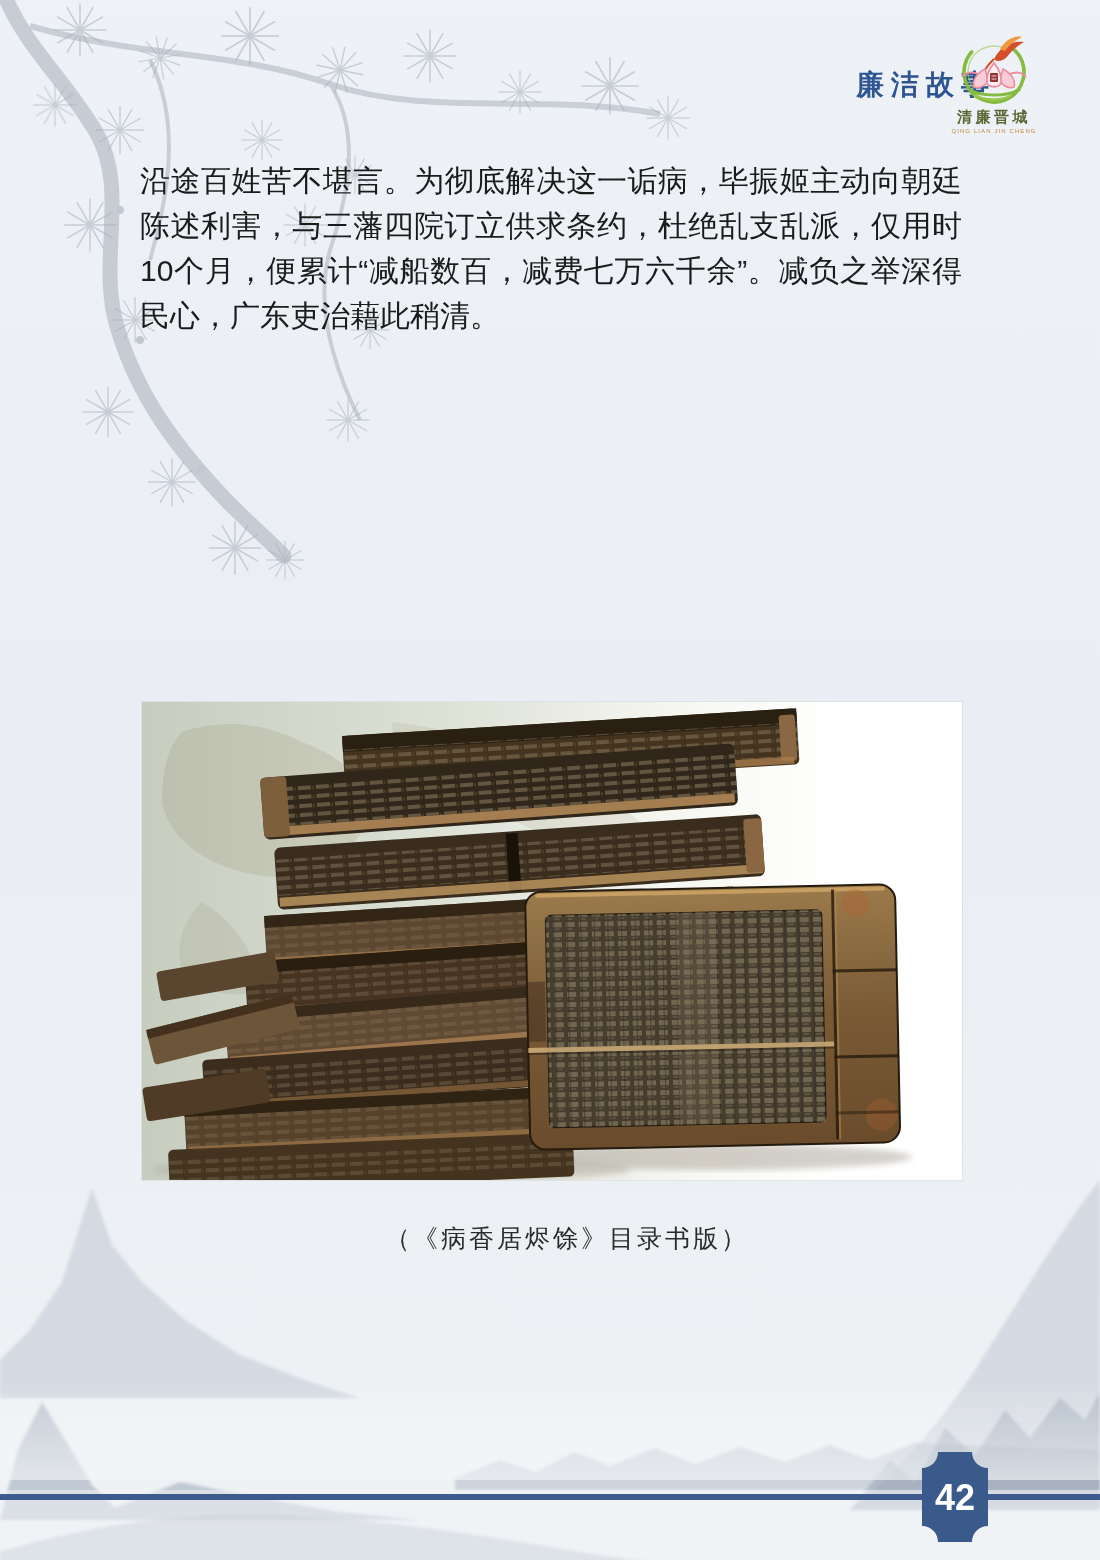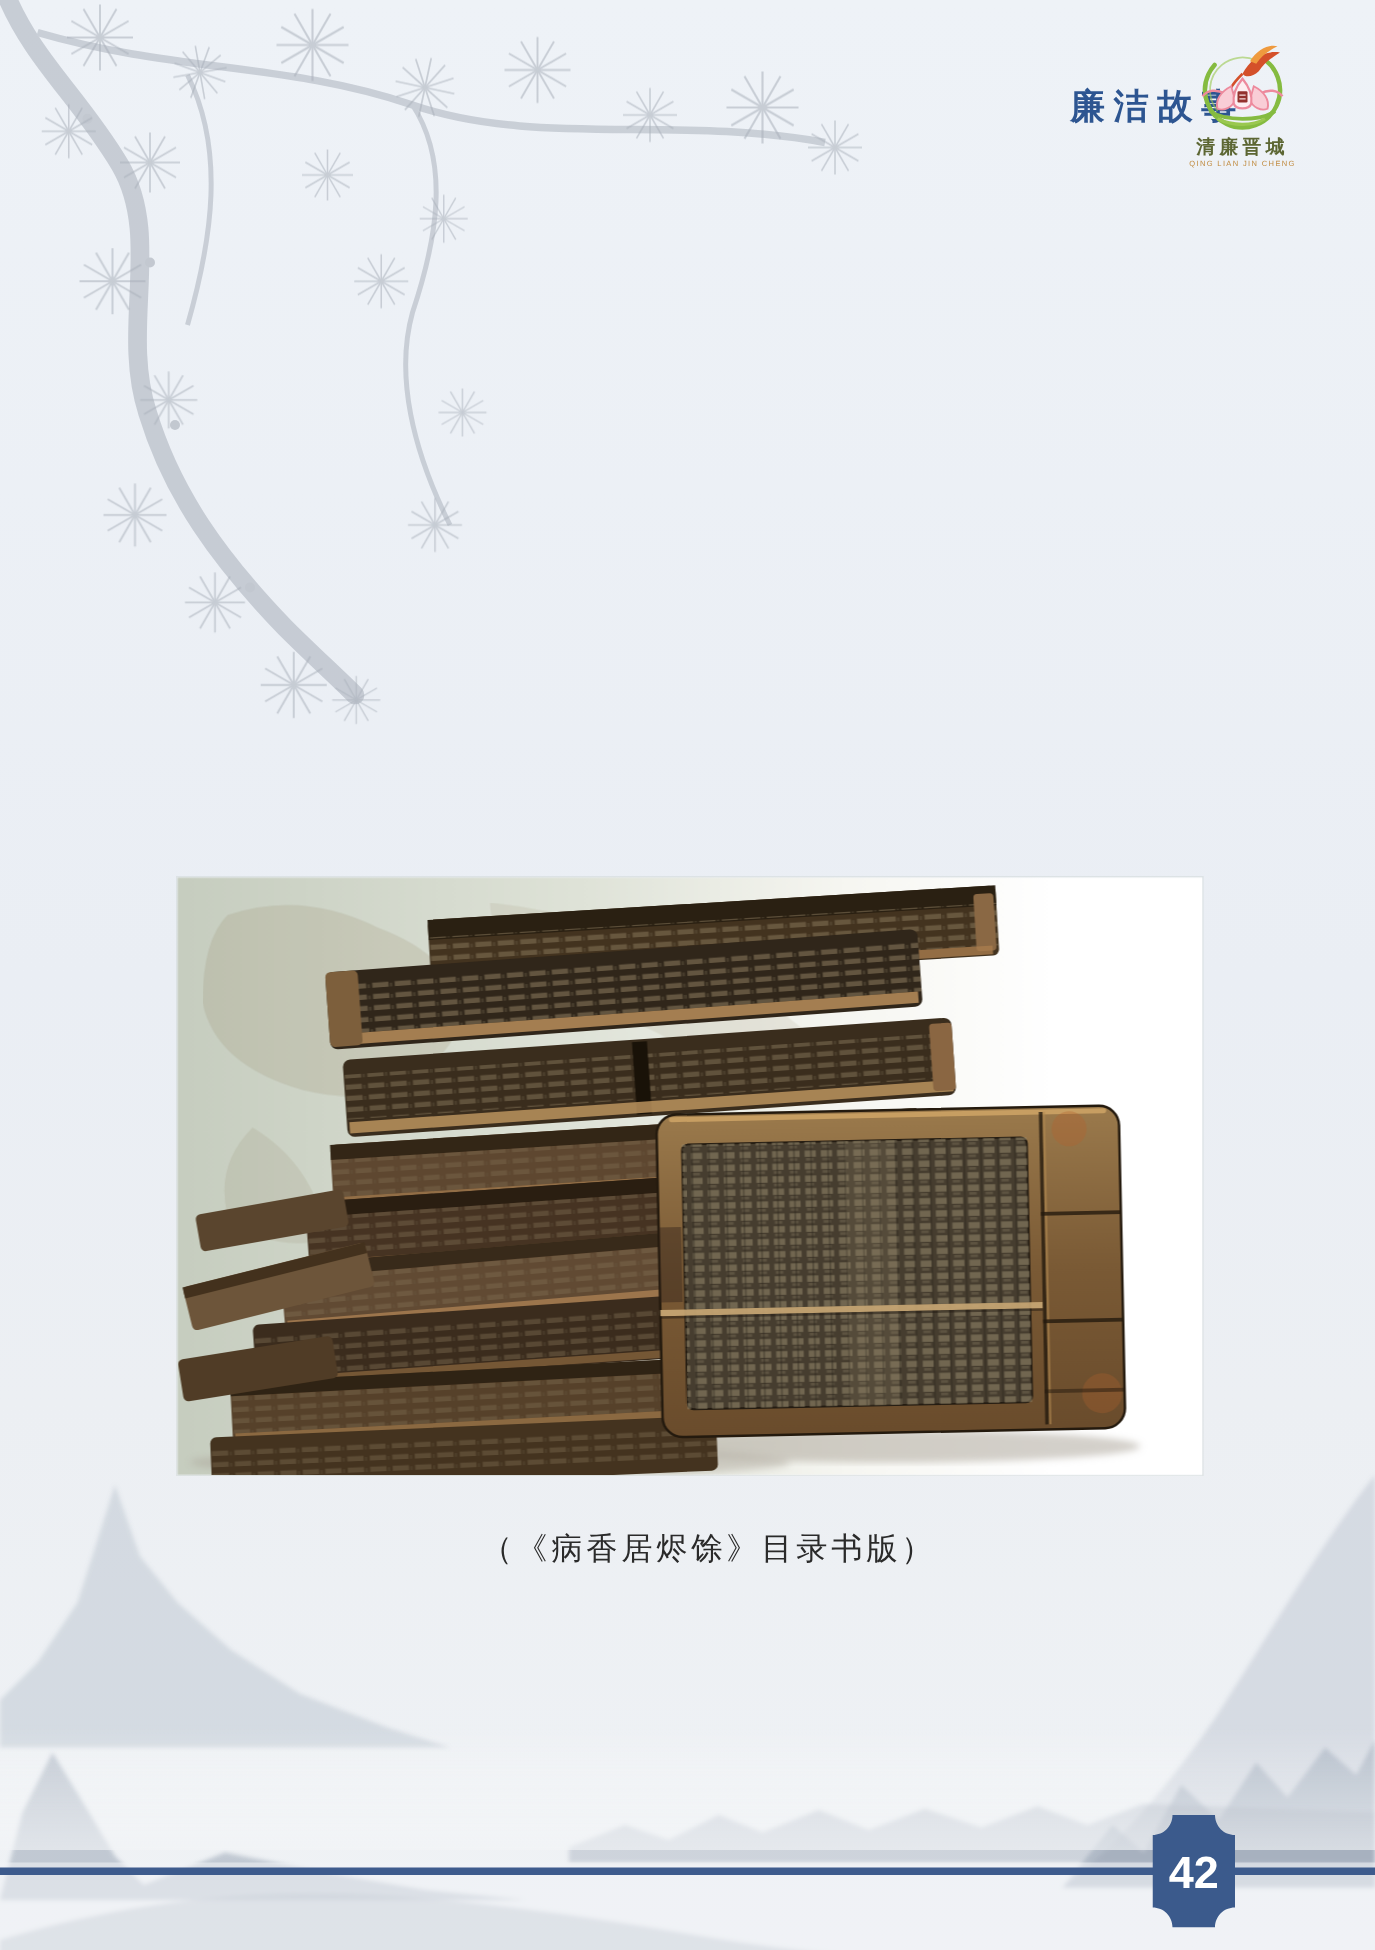--- a/index.html
+++ b/index.html
@@ -119,20 +119,21 @@
     </g>
     <g>
       <path d="M18,56 C30,64 58,64 70,56" fill="none" stroke="#85bb40" stroke-width="3"></path>
       <path d="M24,62 C36,68 52,68 62,62" fill="none" stroke="#9ac84f" stroke-width="2.5"></path>
     </g>
     <text x="44" y="89" text-anchor="middle" font-size="15" font-weight="bold" letter-spacing="3.5" fill="#5c6633">清廉晋城</text>
     <text x="44" y="100" text-anchor="middle" font-size="6" letter-spacing="1.1" fill="#c08a3e">QING LIAN JIN CHENG</text>
   </svg>
 
   <div class="abs article">
+    <p>沿途百姓苦不堪言。为彻底解决这一诟病，毕振姬主动向朝廷陈述利害，与三藩四院订立供求条约，杜绝乱支乱派，仅用时10个月，便累计“减船数百，减费七万六千余”。减负之举深得民心，广东吏治藉此稍清。</p>
   </div>
 
   <svg class="abs photo" viewBox="0 0 820 478" preserveAspectRatio="none">
     <defs>
       <linearGradient id="pbg" x1="0" y1="0" x2="1" y2="0">
         <stop offset="0" stop-color="#c6cdbf"></stop>
           <stop offset="0.4" stop-color="#dfe3d8"></stop>
         <stop offset="0.65" stop-color="#f6f6f1"></stop>
           <stop offset="0.85" stop-color="#ffffff"></stop>
       </linearGradient>

